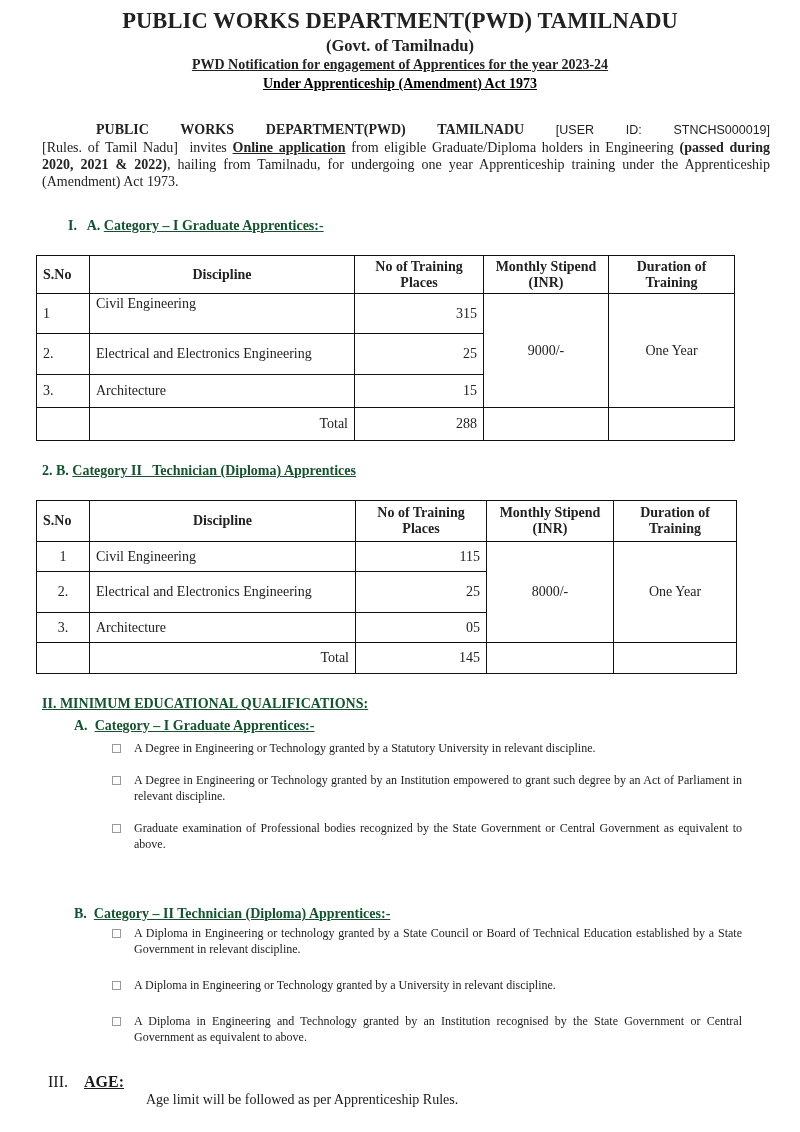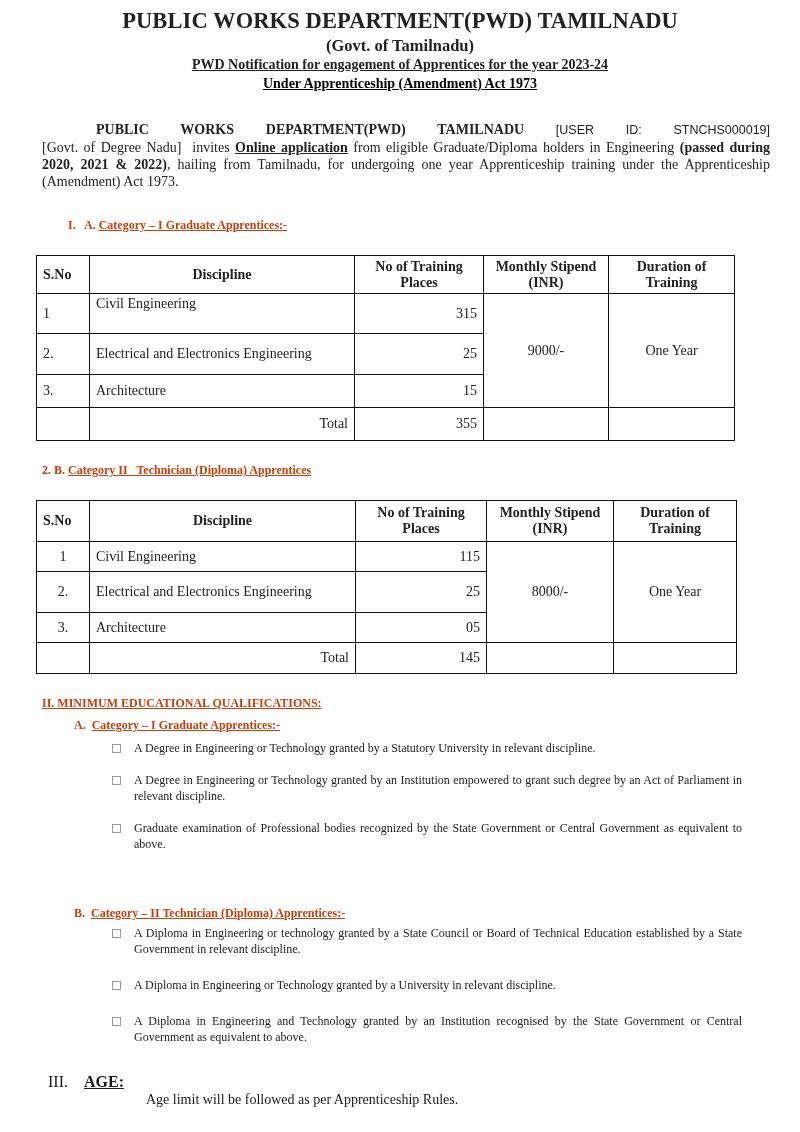--- a/index.html
+++ b/index.html
@@ -18,21 +18,21 @@
     .notif2 { top: 76px; font-size: 14px; font-weight: bold; text-decoration: underline; color: #000000; }
 
     .intro {
       left: 42px; width: 728px; top: 121px; font-size: 14px; line-height: 17px;
       text-align: justify; color: #222;
     }
     .intro .first { text-indent: 54px; text-align-last: justify; }
     .intro .sans { font-family: "Liberation Sans", "DejaVu Sans", sans-serif; font-size: 12.5px; }
     .intro p { margin: 0; }
 
-    .sec-head { font-size: 12px; font-weight: bold; color: #c2410c; }
+    .sec-head { font-size: 14px; font-weight: bold; color: #14532d; }
 
     table.grid {
       position: absolute; border-collapse: collapse; font-size: 14px; color: #222;
       table-layout: fixed;
     }
     table.grid td, table.grid th {
       border: 1.6px solid #111; padding: 0 6px; vertical-align: middle;
     }
     table.grid th { font-weight: bold; text-align: center; line-height: 16px; }
     table.grid td.num { text-align: right; }
@@ -56,21 +56,21 @@
 <div class="abs center subtitle">(Govt. of Tamilnadu)</div>
 <div class="abs center notif1">PWD Notification for engagement of Apprentices for the year 2023-24</div>
 <div class="abs center notif2">Under Apprenticeship (Amendment) Act 1973</div>
 
 <div class="abs intro">
   <p class="first">
     <span class="b">PUBLIC WORKS DEPARTMENT(PWD) TAMILNADU</span>
     <span class="sans">[USER ID: STNCHS000019]</span>
   </p>
   <p>
-    <span>[Govt. of Degree Nadu]</span>&nbsp;
+    <span>[Rules. of Tamil Nadu]</span>&nbsp;
     <span>invites</span>
     <span class="b u">Online application</span>
     <span>from eligible Graduate/Diploma holders in Engineering</span>
     <span class="b">(passed during 2020, 2021 &amp; 2022)</span><span>, hailing from Tamilnadu,   for undergoing one year Apprenticeship training under the Apprenticeship (Amendment) Act 1973.</span>
   </p>
 </div>
 
 <div class="abs sec-head" style="left:68px; top:218px;">
   <span>I.</span>&nbsp;&nbsp;
   <span>A.</span>
@@ -106,21 +106,21 @@
     <td class="num">25</td>
   </tr>
   <tr style="height:33px">
     <td class="sno">3.</td>
     <td class="disc">Architecture</td>
     <td class="num">15</td>
   </tr>
   <tr style="height:33px">
     <td></td>
     <td class="right">Total</td>
-    <td class="num">355</td>
+    <td class="num">288</td>
     <td></td>
     <td></td>
   </tr>
 </tbody>
   </table>
 
 <div class="abs sec-head" style="left:42px; top:463px;">
   <span>2. B.</span>
   <span class="u" style="white-space:pre">Category II   Technician (Diploma) Apprentices</span>
 </div>

